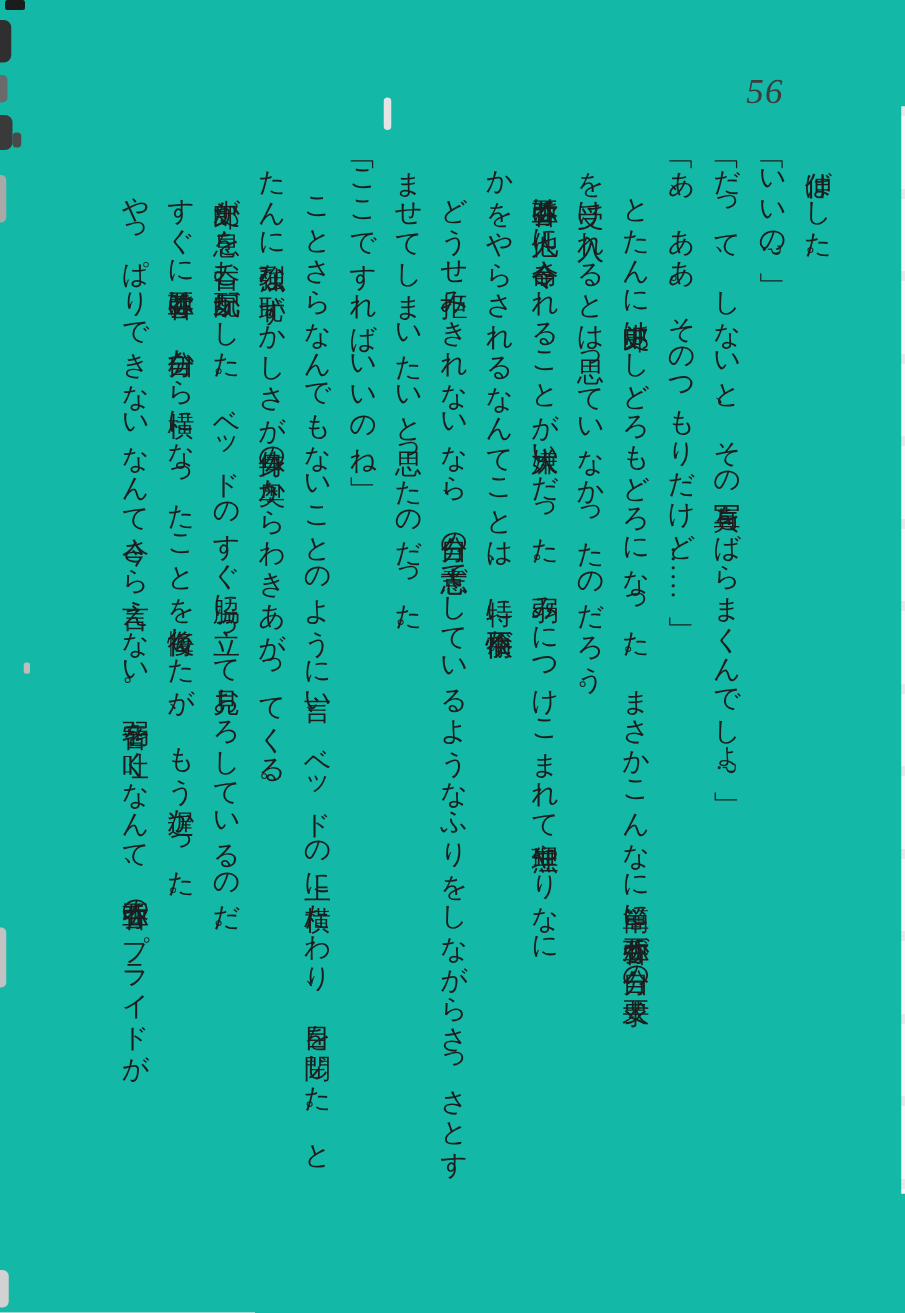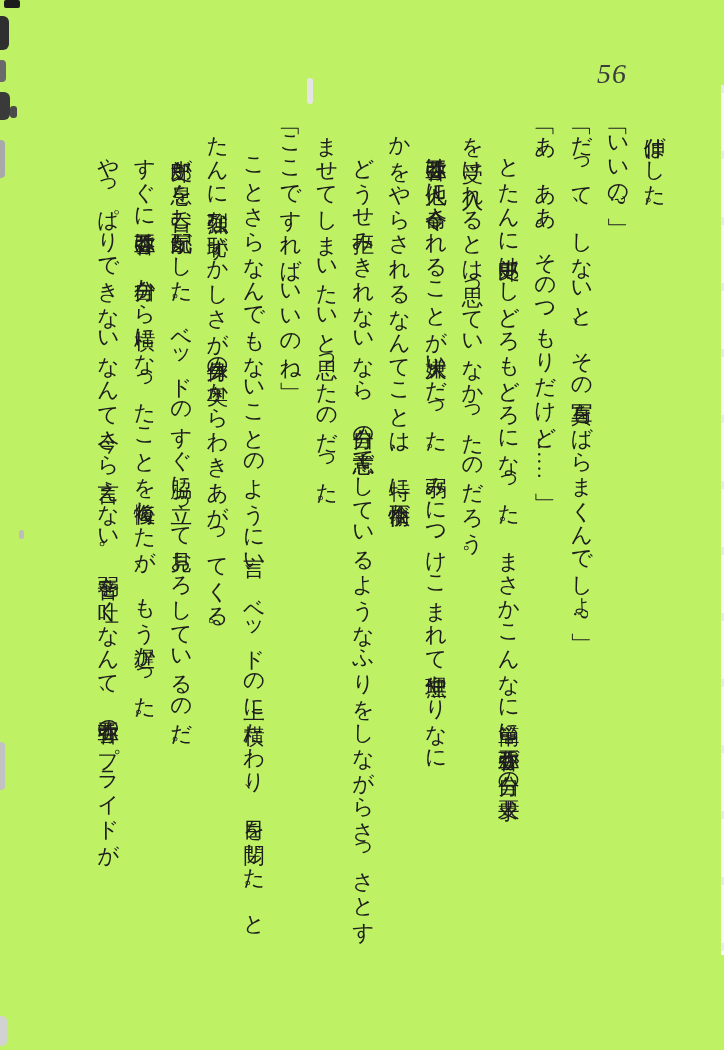--- a/index.html
+++ b/index.html
@@ -8,21 +8,21 @@
     width: 724px;
     height: 1050px;
     background: #fbfbfa;
     overflow: hidden;
     font-family: "Liberation Serif", "DejaVu Serif", serif;
   }
   .page {
     position: relative;
     width: 724px;
     height: 1050px;
-    background: #bef264;
+    background: #14b8a6;
   }
   .page-number {
     position: absolute;
     top: 58px;
     left: 597px;
     font-size: 28px;
     font-style: italic;
     color: #3c3c3c;
     letter-spacing: 1px;
   }

